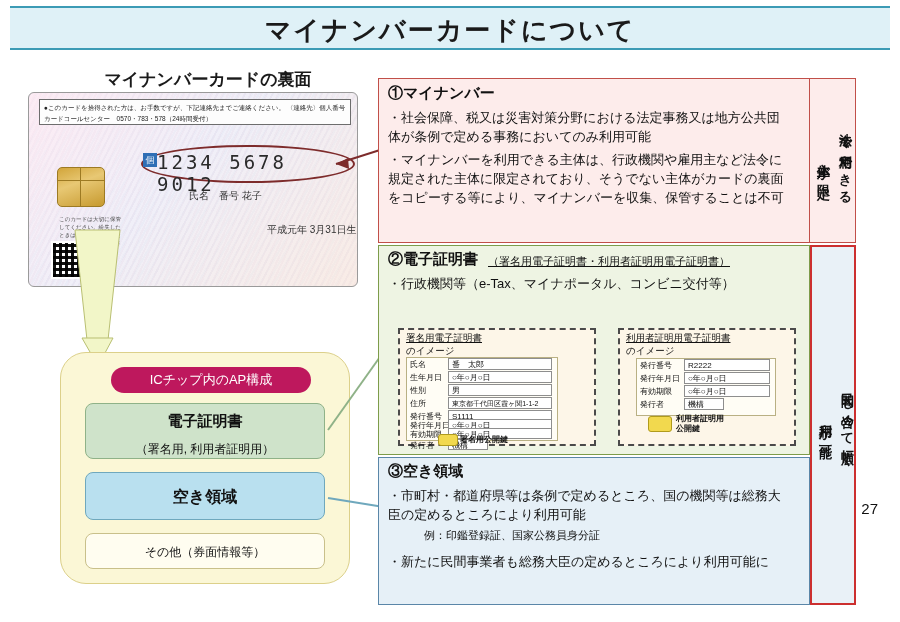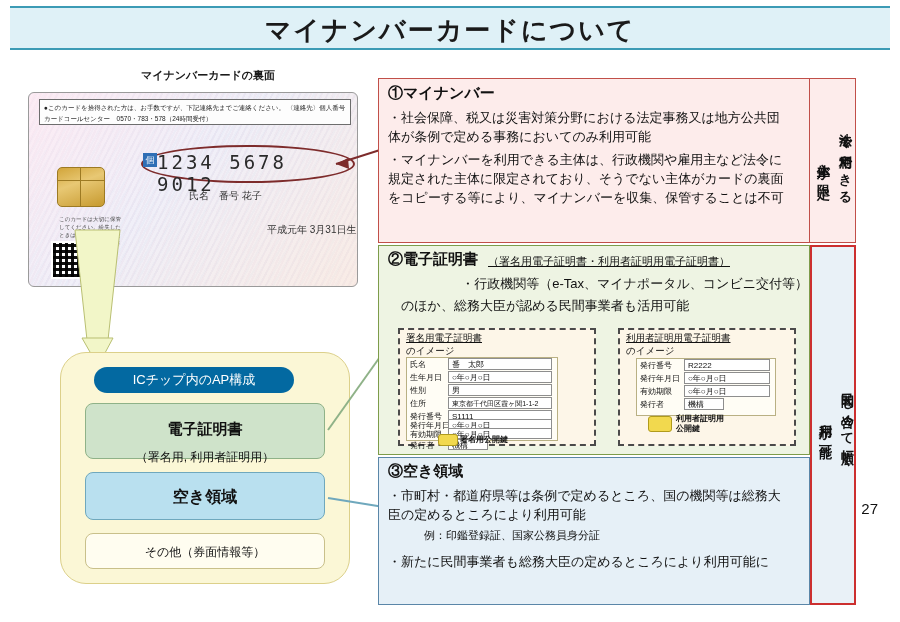--- a/index.html
+++ b/index.html
@@ -46,21 +46,21 @@
     letter-spacing: 2px;
     color: #1a1a1a;
   }
 
   
   .left-head {
     position: absolute;
     left: 58px;
     top: 68px;
     width: 300px;
-    font-size: 11px;
+    font-size: 17px;
     font-weight: bold;
     color: #1a1a1a;
     text-align: center;
   }
 
   .card {
     position: absolute;
     left: 28px;
     top: 92px;
     width: 330px;
@@ -182,46 +182,46 @@
     top: 352px;
     width: 290px;
     height: 232px;
     background: #fbf7d6;
     border: 1px solid #dcd08a;
     border-radius: 26px;
     box-sizing: border-box;
   }
   .ap-title {
     position: absolute;
-    left: 94px;
+    left: 111px;
     top: 367px;
     width: 200px;
     height: 26px;
-    background: #0369a1;
+    background: #be185d;
     border-radius: 13px;
     color: #fff;
     font-size: 13px;
     line-height: 26px;
     text-align: center;
   }
   .ap-item {
     position: absolute;
     left: 85px;
     width: 240px;
     box-sizing: border-box;
     border-radius: 8px;
     text-align: center;
   }
   .ap-cert {
     top: 403px;
     height: 56px;
     background: #cfe3ca;
     border: 1px solid #8fb288;
   }
-  .ap-cert .l1 { font-size: 15px; font-weight: bold; margin-top: 16px; }
+  .ap-cert .l1 { font-size: 15px; font-weight: bold; margin-top: 8px; }
   .ap-cert .l2 { font-size: 12px; margin-top: 10px; }
   .ap-free {
     top: 472px;
     height: 48px;
     background: #b9e0ef;
     border: 1px solid #6fa8bd;
   }
   .ap-free .l1 { font-size: 16px; font-weight: bold; line-height: 48px; }
   .ap-other {
     top: 533px;
@@ -436,22 +436,21 @@
   <div class="bullet" style="left:388px; top:108px; width:404px;">・社会保障、税又は災害対策分野における法定事務又は地方公共団体が条例で定める事務においてのみ利用可能</div>
   <div class="bullet" style="left:388px; top:150px; width:404px;">・マイナンバーを利用できる主体は、行政機関や雇用主など法令に規定された主体に限定されており、そうでない主体がカードの裏面をコピーする等により、マイナンバーを収集、保管することは不可</div>
 
   <div class="box box1-side"></div>
   <div class="vert" style="left:836px; top:86px; height:150px;">法令で利用できる</div>
   <div class="vert" style="left:814px; top:100px; height:130px;">主体が限定</div>
 
   <div class="box box2"></div>
   <div class="box-head" style="left:388px; top:250px;">②電子証明書</div>
   <div class="box-sub" style="left:488px; top:254px;">（署名用電子証明書・利用者証明用電子証明書）</div>
-  <div class="bullet" style="left:388px; top:274px; width:420px;text-align:right;">・行政機関等（e-Tax、マイナポータル、コンビニ交付等）</div>
-  <div class="bullet" style="left:388px; top:296px; width:420px;">　のほか、総務大臣が認める民間事業者も活用可能</div>
+  <div class="bullet" style="left:388px; top:274px; width:420px;">・行政機関等（e-Tax、マイナポータル、コンビニ交付等）</div>
 
   <div class="cert-panel cert-left"></div>
   <div class="cert-title" style="left:406px; top:332px;">署名用電子証明書</div>
   <div class="cert-title" style="left:406px; top:345px; text-decoration:none;">のイメージ</div>
   <div class="cert-sheet" style="left:406px; top:357px; width:152px; height:84px;"></div>
 
   <div class="row" style="left:410px; top:359px;">氏名</div>
   <div class="fieldbox" style="left:448px; top:358px; width:104px; height:12px;">番　太郎</div>
   <div class="row" style="left:410px; top:372px;">生年月日</div>
   <div class="fieldbox" style="left:448px; top:371px; width:104px; height:12px;">○年○月○日</div>

